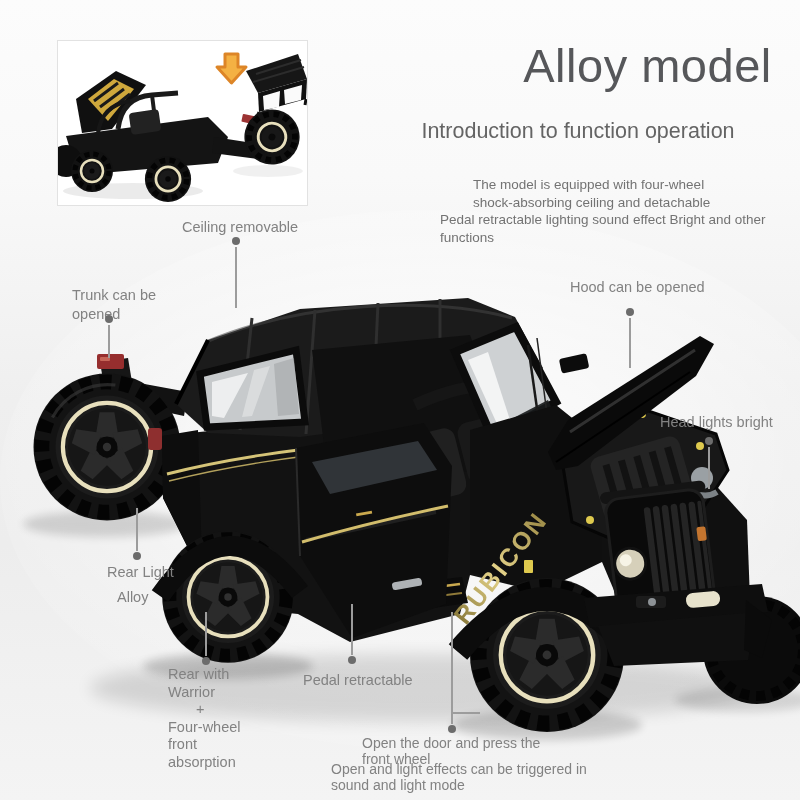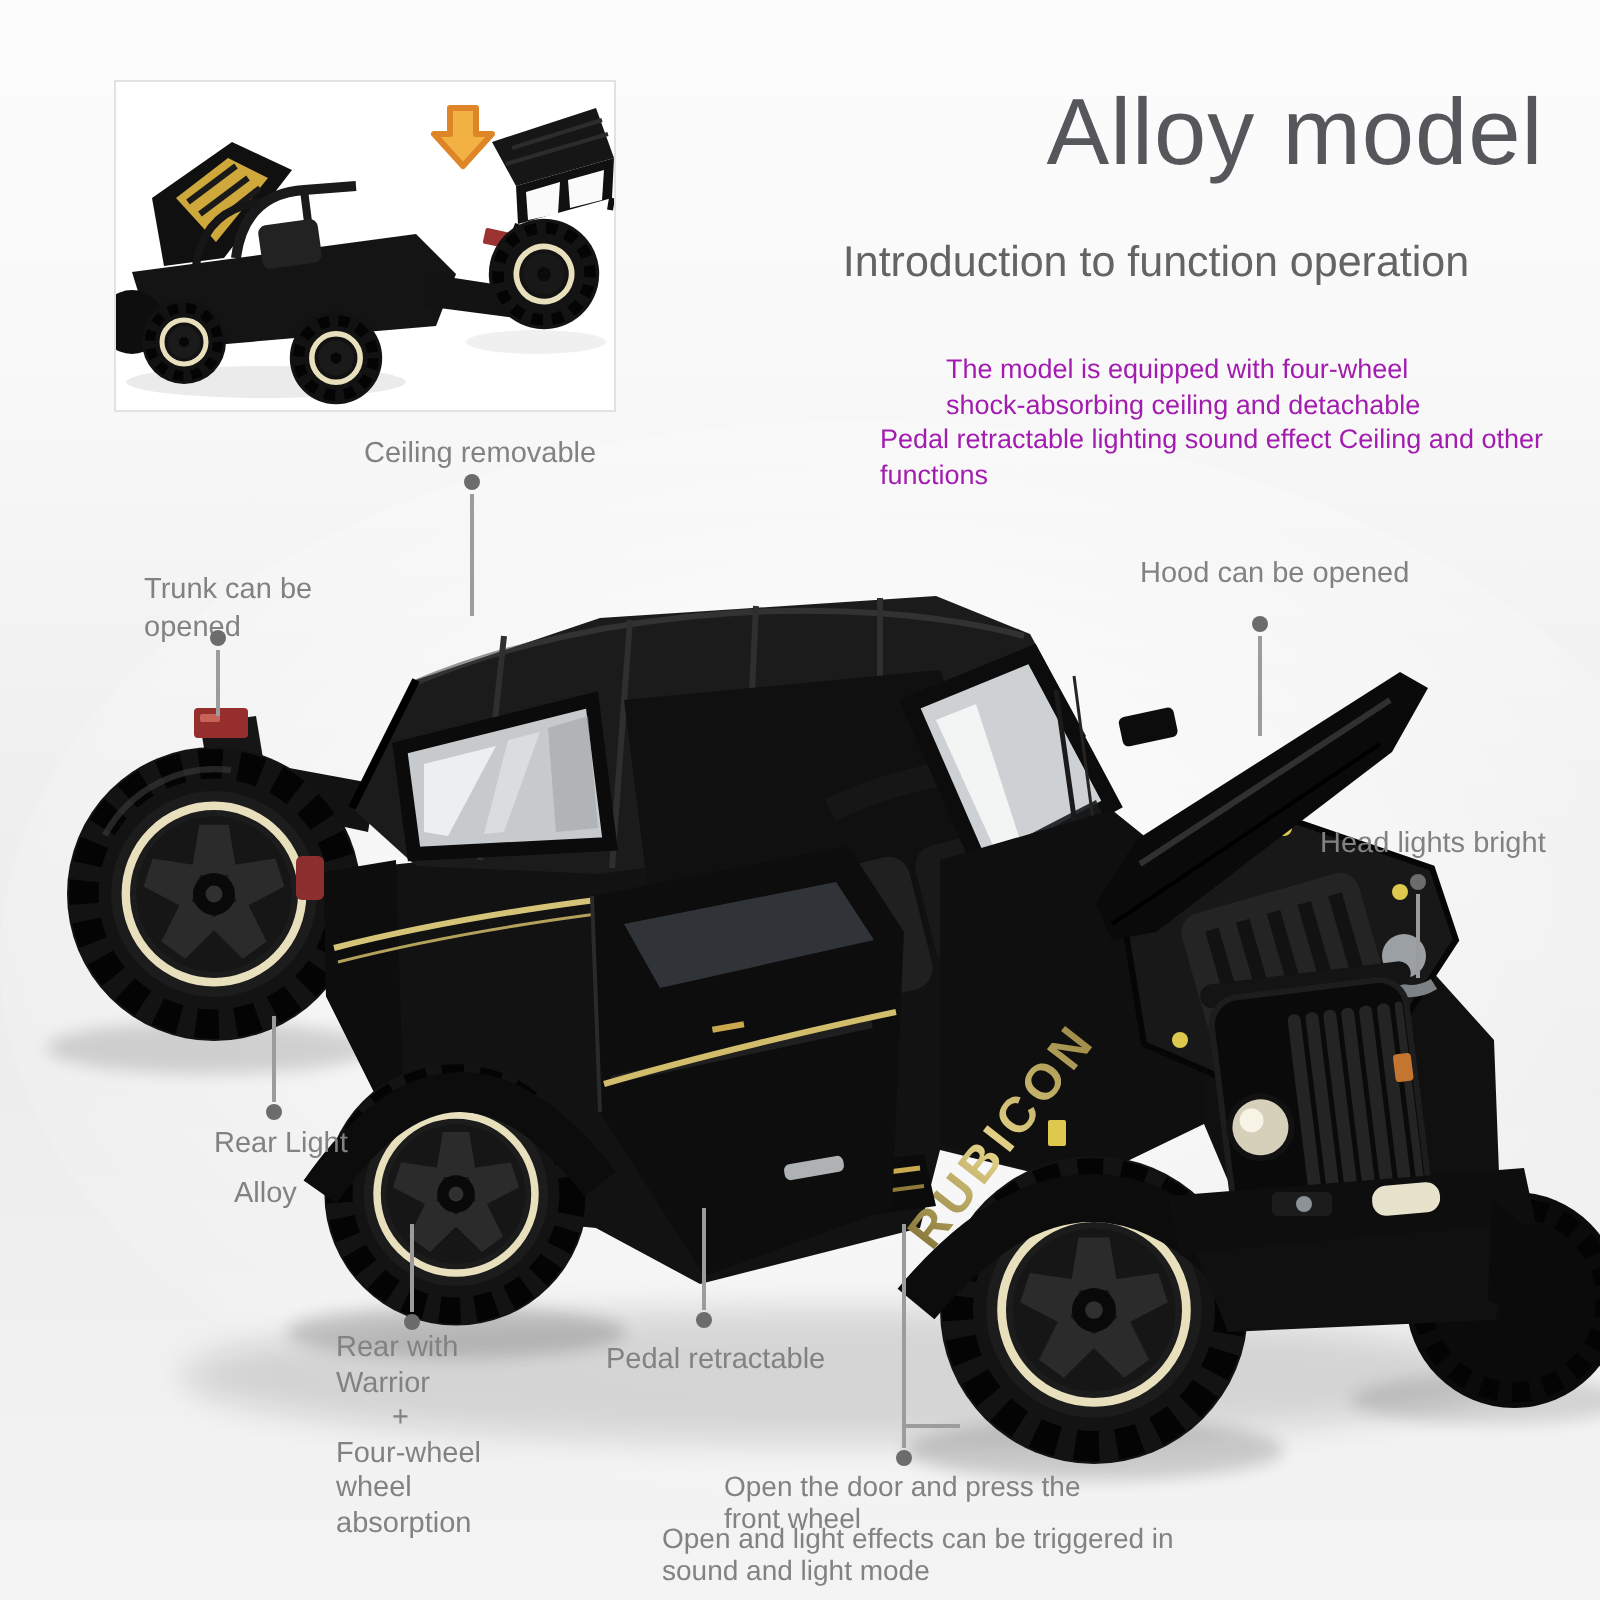--- a/index.html
+++ b/index.html
@@ -13,21 +13,21 @@
   .vline{position:absolute;width:1.5px;background:#9c9c9c;z-index:5;}
   .hline{position:absolute;height:1.5px;background:#9c9c9c;z-index:5;}
   .title{
     position:absolute;left:505px;top:38px;width:285px;text-align:center;
     font-size:47px;color:#56575a;letter-spacing:.5px;z-index:5;
   }
   .subtitle{
     position:absolute;left:398px;top:119px;width:360px;text-align:center;
     font-size:21.5px;color:#646464;z-index:5;
   }
-  .desc{position:absolute;font-size:13.5px;color:#a21caf;line-height:17.5px;white-space:nowrap;z-index:5;}
+  .desc{position:absolute;font-size:13.5px;color:#737373;line-height:17.5px;white-space:nowrap;z-index:5;}
   .inset{
     position:absolute;left:57px;top:40px;width:251px;height:166px;
     background:#ffffff;border:1px solid #e2e2e2;box-sizing:border-box;z-index:4;
   }
   svg{display:block;}
   .photo{position:absolute;left:0;top:0;z-index:1;}
 </style>
 </head>
 <body>
 
@@ -268,21 +268,21 @@
   </svg>
 </div>
 
 <div class="title">Alloy model</div>
 <div class="subtitle">Introduction to function operation</div>
 <div class="desc" style="left:473px;top:176px">
   <div>The model is equipped with four-wheel</div>
   <div>shock-absorbing ceiling and detachable</div>
 </div>
 <div class="desc" style="left:440px;top:211px">
-  <div>Pedal retractable lighting sound effect Ceiling and other</div>
+  <div>Pedal retractable lighting sound effect Bright and other</div>
   <div>functions</div>
 </div>
 
 <div class="lbl" style="left:182px;top:218px">Ceiling removable</div>
 <div class="dot" style="left:232px;top:237px"></div>
 <div class="vline" style="left:235px;top:247px;height:61px"></div>
 
 <div class="lbl" style="left:72px;top:286px">
   <div>Trunk can be</div>
   <div>opened</div>
@@ -303,21 +303,21 @@
 <div class="lbl" style="left:107px;top:563px">Rear Light</div>
 <div class="lbl" style="left:117px;top:588px">Alloy</div>
 
 <div class="vline" style="left:205px;top:612px;height:44px"></div>
 <div class="dot" style="left:202px;top:657px"></div>
 <div class="lbl" style="left:168px;top:666px;line-height:17.5px">
   <div>Rear with</div>
   <div>Warrior</div>
   <div style="padding-left:28px">+</div>
   <div>Four-wheel</div>
-  <div>wheel</div>
+  <div>front</div>
   <div>absorption</div>
 </div>
 
 <div class="vline" style="left:351px;top:604px;height:51px"></div>
 <div class="dot" style="left:348px;top:656px"></div>
 <div class="lbl" style="left:303px;top:671px">Pedal retractable</div>
 
 <div class="vline" style="left:451px;top:612px;height:112px"></div>
 <div class="hline" style="left:452px;top:712px;width:28px"></div>
 <div class="dot" style="left:448px;top:725px"></div>

